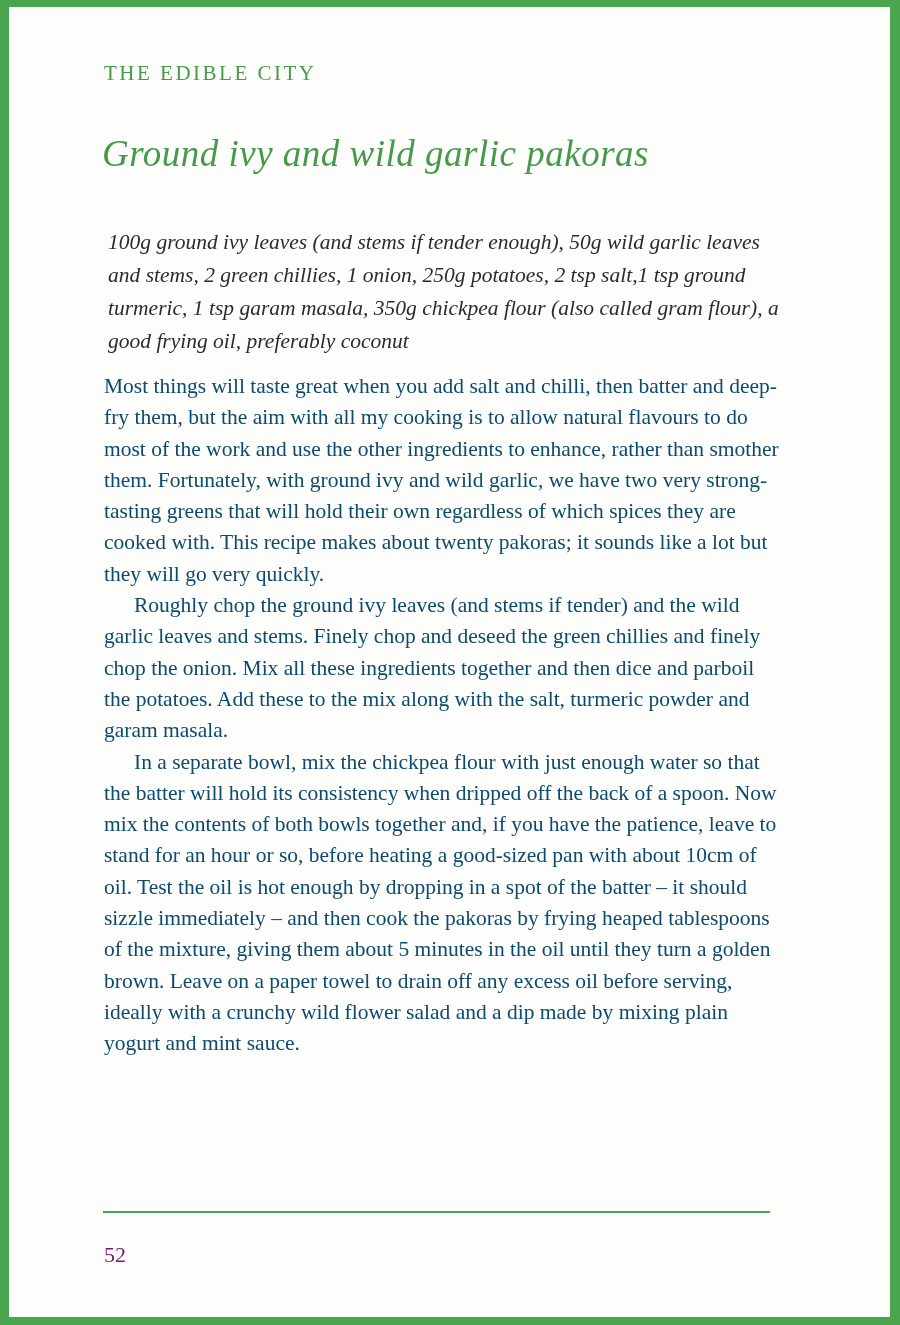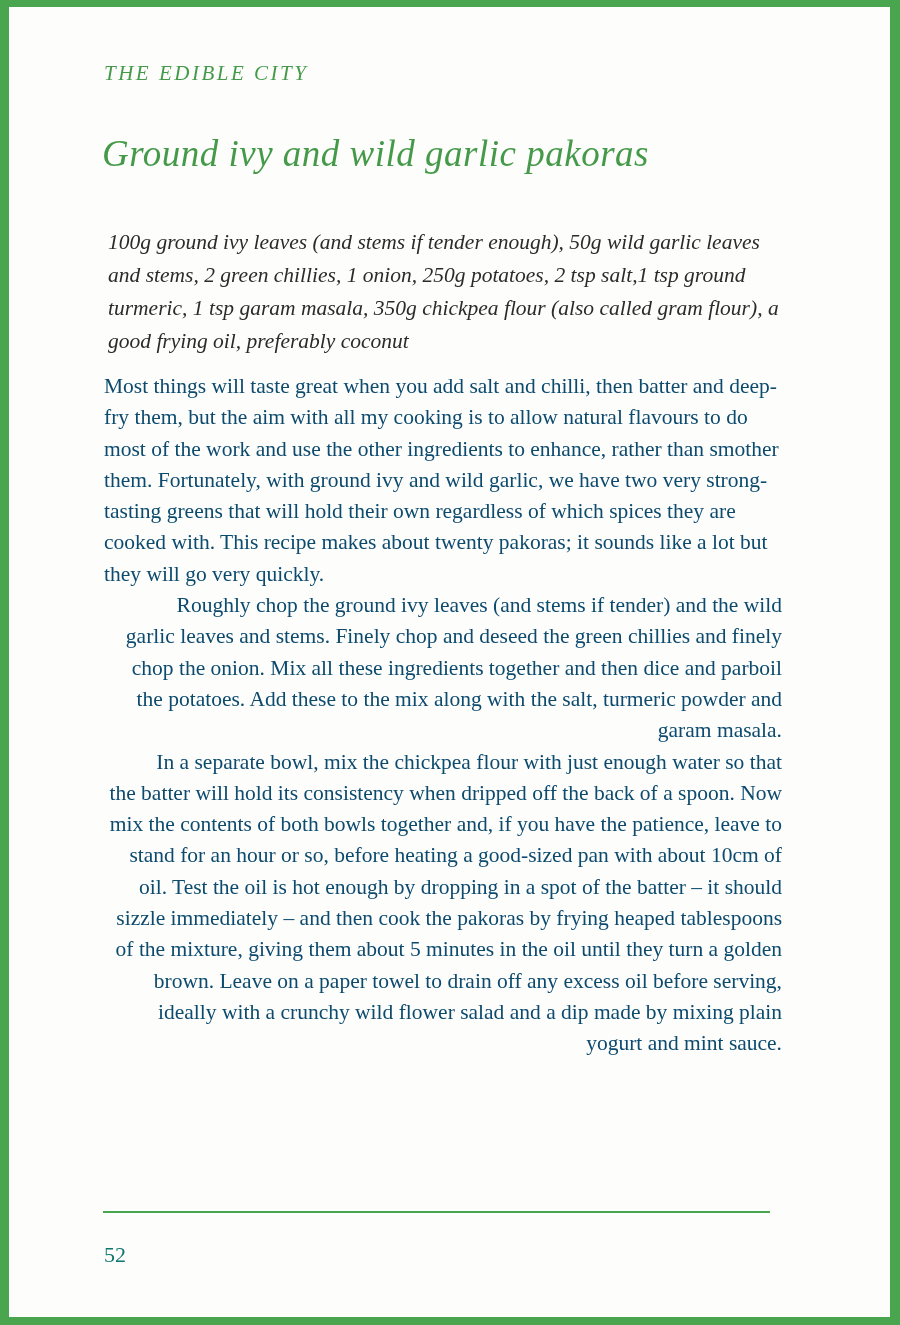--- a/index.html
+++ b/index.html
@@ -24,21 +24,20 @@
     box-sizing: border-box;
   }
   .series-header {
     position: absolute;
     left: 104px;
     top: 61px;
     font-size: 21px;
     letter-spacing: 2.5px;
     font-weight: normal;
     margin: 0;
-    font-style: italic;
   }
   .recipe-title {
     position: absolute;
     left: 102px;
     top: 132px;
     font-size: 37px;
     font-style: italic;
     font-weight: normal;
     margin: 0;
     letter-spacing: 0.5px;
@@ -61,21 +60,20 @@
     width: 678px;
     font-size: 21.5px;
     line-height: 31.3px;
     color: #2b2b2b;
   }
   .body-copy p {
     margin: 0;
   }
   .body-copy p.indented {
     text-indent: 30px;
-    text-align: right;
   }
   .footer-rule {
     position: absolute;
     left: 103px;
     top: 1211px;
     width: 667px;
     height: 2px;
   }
   .page-number {
     position: absolute;
@@ -99,15 +97,15 @@
   <p class="ingredients" style="color: rgb(43, 43, 43);">100g ground ivy leaves (and stems if tender enough), 50g wild garlic leaves and stems, 2 green chillies, 1 onion, 250g potatoes, 2 tsp salt,1 tsp ground turmeric, 1 tsp garam masala, 350g chickpea flour (also called gram flour), a good frying oil, preferably coconut</p>
 
   <div class="body-copy" style="color: #0c4a6e;">
     <p>Most things will taste great when you add salt and chilli, then batter and deep-fry them, but the aim with all my cooking is to allow natural flavours to do most of the work and use the other ingredients to enhance, rather than smother them. Fortunately, with ground ivy and wild garlic, we have two very strong-tasting greens that will hold their own regardless of which spices they are cooked with. This recipe makes about twenty pakoras; it sounds like a lot but they will go very quickly.</p>
     <p class="indented">Roughly chop the ground ivy leaves (and stems if tender) and the wild garlic leaves and stems. Finely chop and deseed the green chillies and finely chop the onion. Mix all these ingredients together and then dice and parboil the potatoes. Add these to the mix along with the salt, turmeric powder and garam masala.</p>
     <p class="indented">In a separate bowl, mix the chickpea flour with just enough water so that the batter will hold its consistency when dripped off the back of a spoon. Now mix the contents of both bowls together and, if you have the patience, leave to stand for an hour or so, before heating a good-sized pan with about 10cm of oil. Test the oil is hot enough by dropping in a spot of the batter – it should sizzle immediately – and then cook the pakoras by frying heaped tablespoons of the mixture, giving them about 5 minutes in the oil until they turn a golden brown. Leave on a paper towel to drain off any excess oil before serving, ideally with a crunchy wild flower salad and a dip made by mixing plain yogurt and mint sauce.</p>
   </div>
 
   <div class="footer-rule" style="background: rgb(74, 166, 78);"></div>
 
-  <p class="page-number" style="color: #0f766e;">52</p>
+  <p class="page-number" style="color: #701a75;">52</p>
 
 </div>
 
 </body></html>

